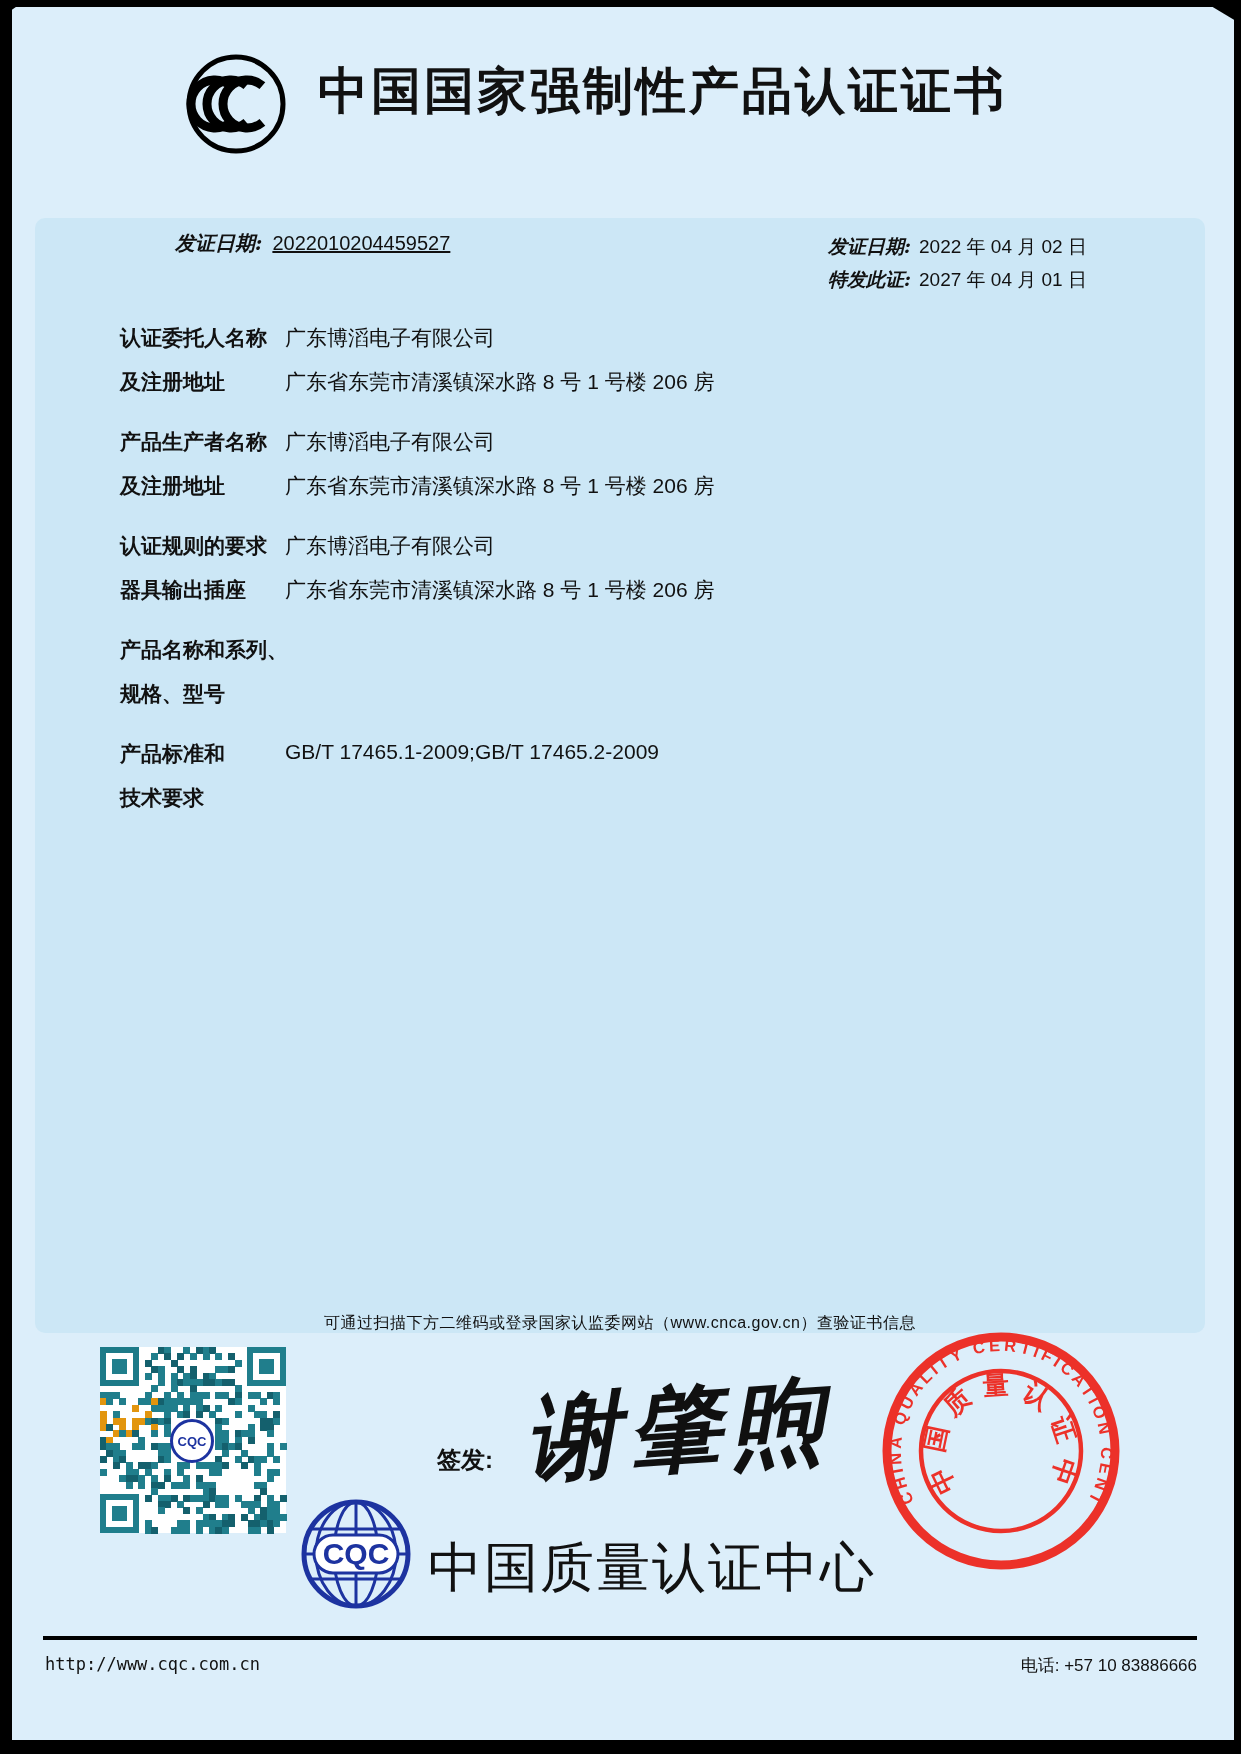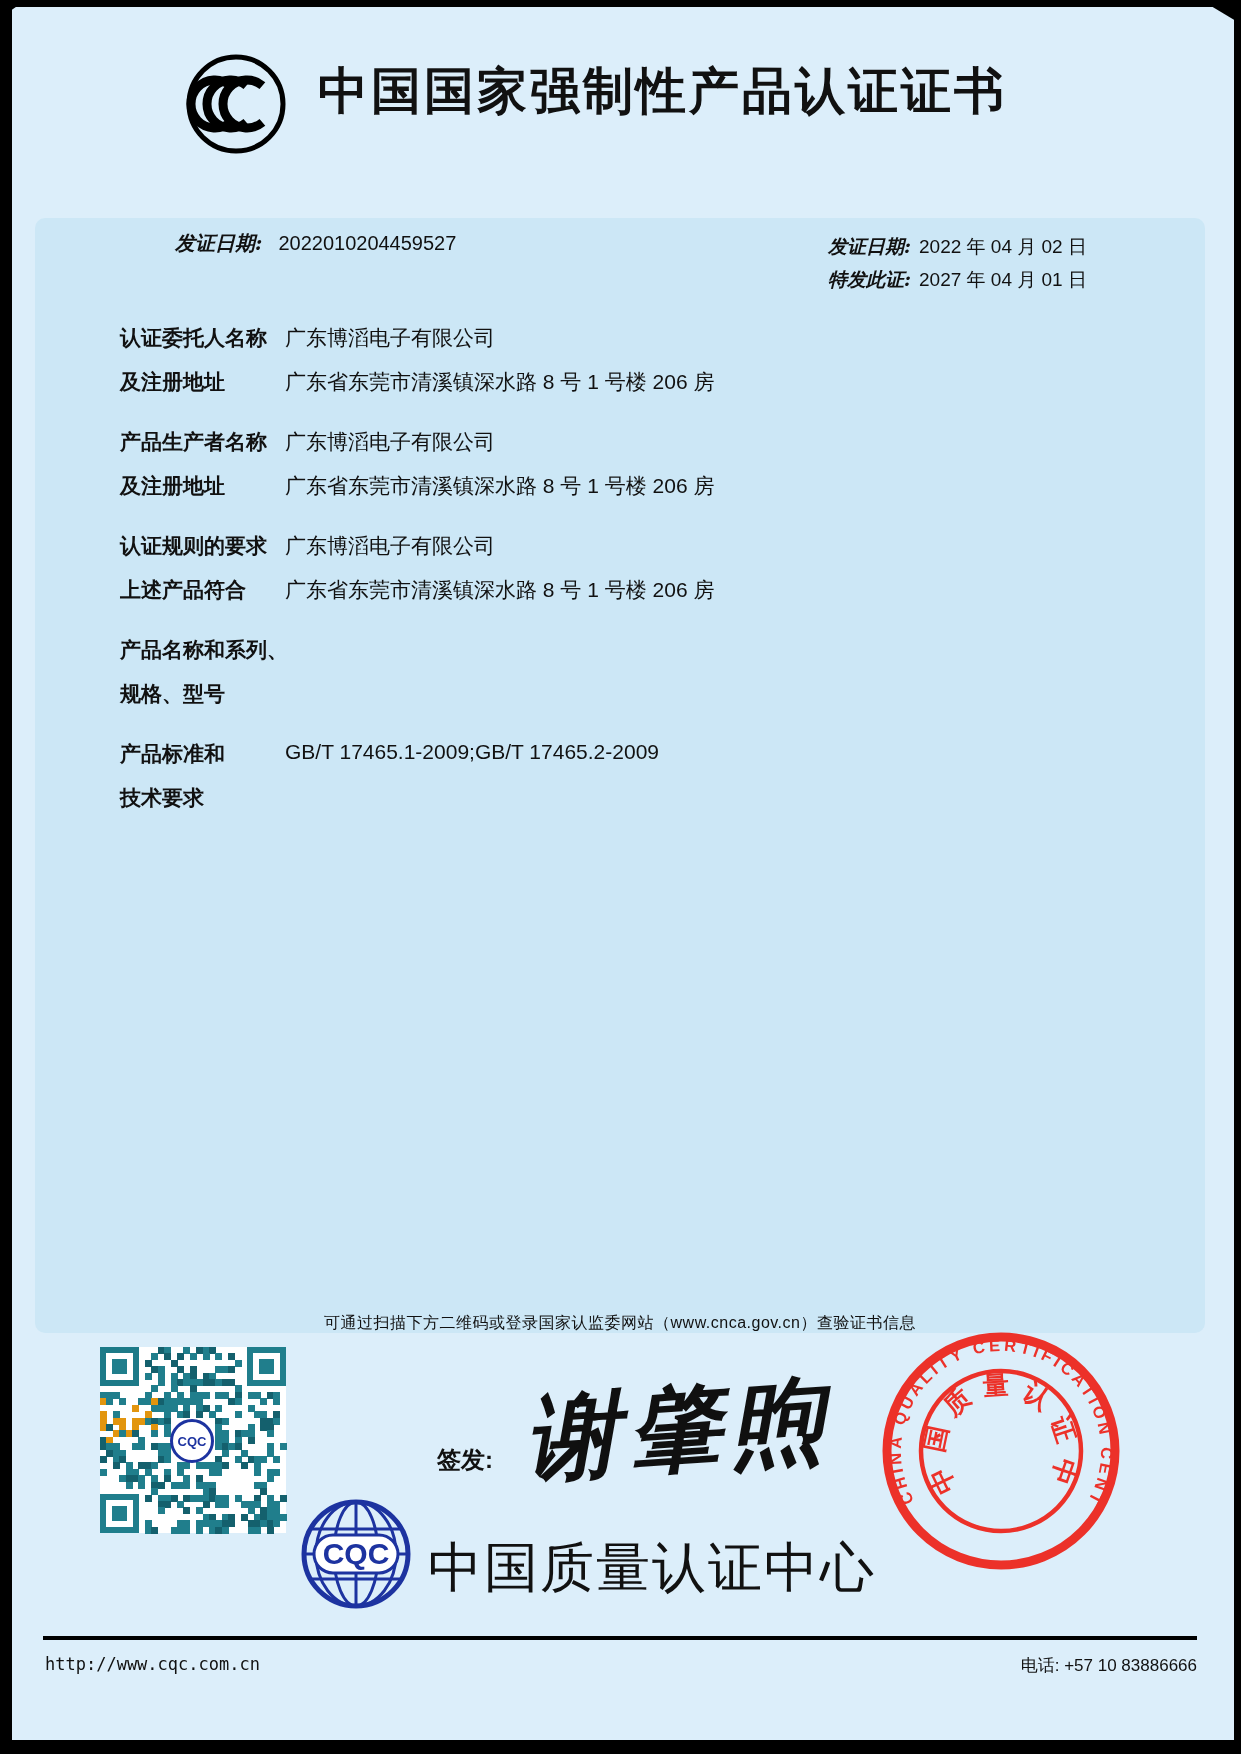--- a/index.html
+++ b/index.html
@@ -22,21 +22,21 @@
     font-size:50px;font-weight:bold;letter-spacing:3px;white-space:nowrap;
   }
   .ccc-logo{position:absolute;left:180px;top:48px;}
 
   .panel{
     position:absolute;left:35px;top:218px;width:1170px;height:1115px;
     background:#cce7f6;border-radius:10px;
   }
   .cert-row{position:absolute;left:140px;top:12px;font-size:20px;white-space:nowrap;}
   .cert-label{font-weight:bold;font-style:italic;font-family:"DejaVu Serif", serif;}
-  .cert-value{font-size:20px;margin-left:16px;}
+  .cert-value{font-size:20px;margin-left:10px;text-decoration:underline;}
   .date-block{position:absolute;left:793px;top:12px;font-size:19px;line-height:33px;white-space:nowrap;}
   .date-line .lab{font-weight:bold;font-style:italic;font-family:"DejaVu Serif", serif;margin-right:8px;}
 
   .f-label{position:absolute;left:85px;font-size:21px;font-weight:bold;line-height:44px;white-space:nowrap;}
   .f-value{position:absolute;left:250px;font-size:21px;line-height:44px;white-space:nowrap;}
   .f-value.tight{line-height:33px;}
 
   .statements{position:absolute;left:85px;top:622px;font-size:20px;line-height:39px;
     font-family:"DejaVu Serif", serif;letter-spacing:1px;white-space:nowrap;}
   .qr-note{position:absolute;left:0;top:1095px;width:100%;text-align:center;font-size:16px;letter-spacing:.5px;}
@@ -114,21 +114,21 @@
       <div>产品生产者名称</div>
       <div>及注册地址</div>
     </div>
     <div class="f-value" style="top:202px">
       <div>广东博滔电子有限公司</div>
       <div>广东省东莞市清溪镇深水路 8 号 1 号楼 206 房</div>
     </div>
 
     <div class="f-label" style="top:306px">
       <div>认证规则的要求</div>
-      <div>上述产品符合</div>
+      <div>器具输出插座</div>
     </div>
     <div class="f-value" style="top:306px">
       <div>广东博滔电子有限公司</div>
       <div>广东省东莞市清溪镇深水路 8 号 1 号楼 206 房</div>
     </div>
 
     <div class="f-label" style="top:410px">
       <div>产品名称和系列、</div>
       <div>规格、型号</div>
     </div>

